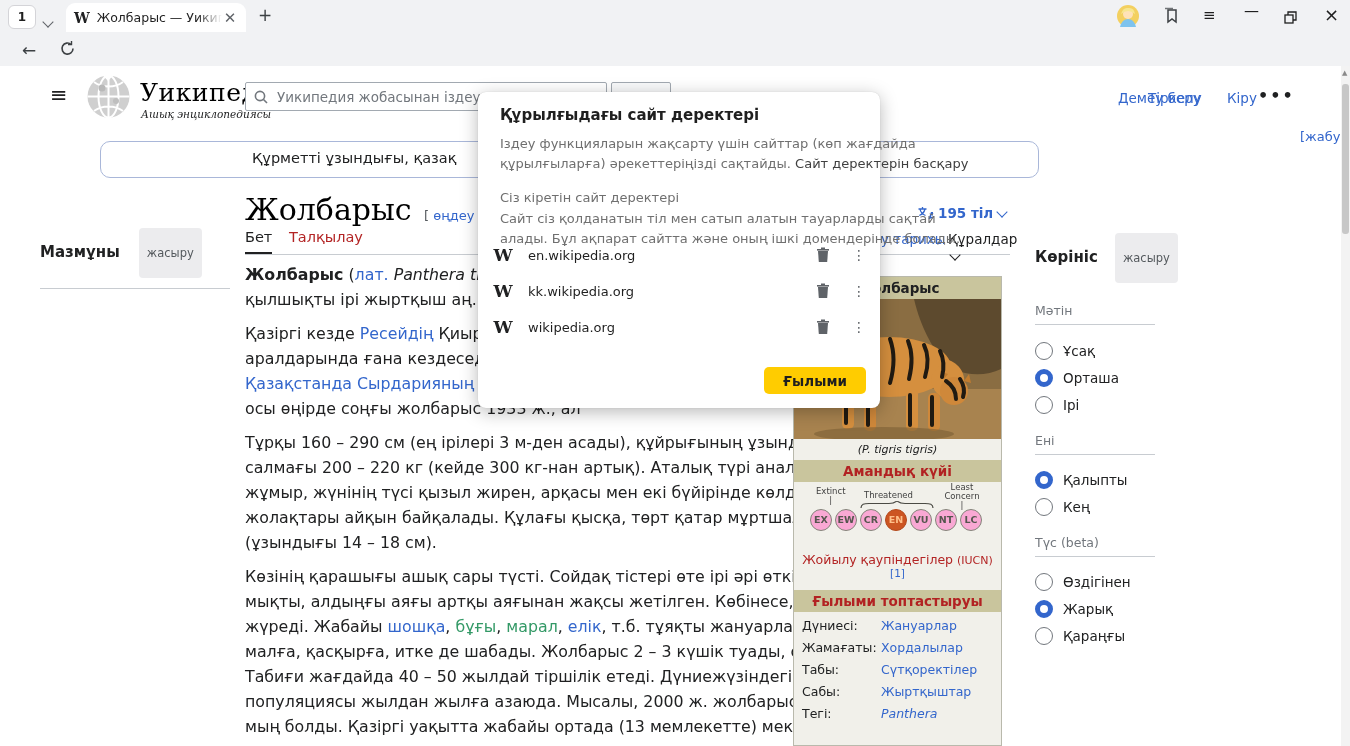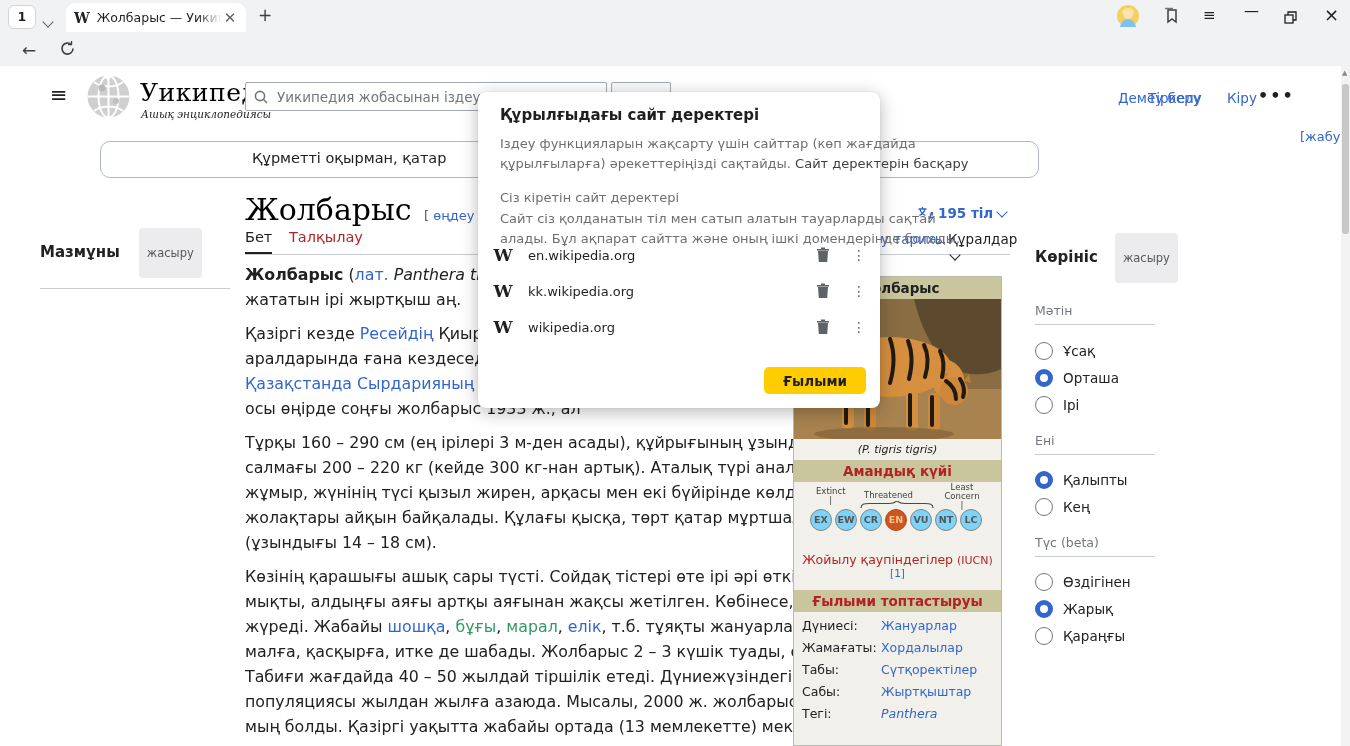--- a/index.html
+++ b/index.html
@@ -55,21 +55,21 @@
   .tline{white-space:nowrap}
   .b{font-weight:bold}.i{font-style:italic}
   .link{color:#3366cc;cursor:pointer}.glink{color:#339966;cursor:pointer}.g{color:#54595d}
   .sup{color:#3366cc;font-size:10.5px;vertical-align:super;cursor:pointer}
   
   .infobox{left:793px;top:276px;width:209px;height:470px;background:#f1f0ea;border:1px solid #b9b9ac;box-sizing:border-box}
   .ibhead{background:#c9c59d;text-align:center;font-size:13.5px;font-weight:bold;padding:3px 0;color:#202122}
   .ibhead.red{color:#b22222}
   .ibcap{text-align:center;font-size:11px;font-style:italic;padding:4px 0;color:#202122}
   .scale-lbl{font-size:8.5px;color:#3f3f3f;text-align:center;line-height:9px}
-  .circ{width:22px;height:22px;border-radius:50%;border:1.5px solid #84847a;background:#7dd3fc;box-sizing:border-box;
+  .circ{width:22px;height:22px;border-radius:50%;border:1.5px solid #84847a;background:#f9a8d4;box-sizing:border-box;
         font-size:9.5px;font-weight:bold;color:#55554e;text-align:center;line-height:19px}
   .circ.active{background:#cc5522;border-color:#b34a1e;color:#ffc08a}
   .statuslink{font-size:12.5px;color:#b32424;text-align:center}
   .taxrow{display:flex;font-size:12.5px;line-height:22px;padding:0 8px}
   .taxrow .tl{width:79px;color:#202122}
   .taxrow .tv{color:#36c}
   
   .appTitle{font-size:15px;font-weight:bold;color:#202122}
   .groupLbl{font-size:12.5px;color:#72777d;border-bottom:1px solid #c8ccd1;width:120px;padding-bottom:6px}
   .radioRow{display:flex;align-items:center;gap:10px}
@@ -228,21 +228,21 @@
       </svg>
     <input placeholder="Уикипедия жобасынан іздеу" style="">
   </div>
   <div class="abs searchbtn" style="top:16px"></div>
   <span class="abs hlink" style="left:1118px;top:24px">Демеу беру</span>
   <span class="abs hlink" style="left:1148px;top:24px">Тіркелу</span>
   <span class="abs hlink" style="left:1227px;top:24px">Кіру</span>
   <span class="abs" style="left:1258px;top:20px;color:#202122;letter-spacing:2px;font-weight:bold">•••</span>
 
   <div class="abs banner" style="top:75px"></div>
-  <div class="abs bannertext" style="top:84px">Құрметті оқырман, қатар</div>
+  <div class="abs bannertext" style="top:84px">Құрметті ұзындығы, қазақ</div>
   <span class="abs closebr" style="left:1300px;top:63px"><span class="l">[жабу]</span></span>
 
   <div class="abs" style="left:40px;top:162px;width:190px;border-bottom:1px solid #c8ccd1;padding-bottom:10px">
     <span class="tocTitle">Мазмұны</span>
     <span class="chip" style="margin-left:14px">жасыру</span>
   </div>
 
   <div class="abs serif atitle" style="left:245px;top:126px">Жолбарыс</div>
   <div class="abs" style="left:424px;top:142px;font-size:13px">
       <div class="tline"><span class="g">[ </span><span class="link">өңдеу</span><span class="g"> | </span><span class="link">қайнарын өңд</span></div>
@@ -260,21 +260,21 @@
   <div class="abs tabsrow" style="left:245px;top:163px;width:765px;height:25px">
     <span class="wtab active abs" style="left:0">Бет</span>
     <span class="wtab talk abs" style="left:44px">Талқылау</span>
     <span class="abs hlink" style="left:636px;top:2px;font-size:13.5px">у тарихы</span>
     <span class="abs" style="left:703px;top:2px;font-size:13.5px;color:#202122"><span>Құралдар</span> <span class="chev" style="margin-left:3px;margin-bottom:1px"></span></span>
   </div>
 
   <div class="abs bodycol" style="top:196px">
     <div class="para">
         <div class="tline"><span class="b">Жолбарыс</span><span> (</span><span class="link">лат.</span><span> </span><span class="i">Panthera tigris</span><span>) – сүтқор</span></div>
-        <div class="tline"><span>жататын ірі жыртқыш аң.</span></div>
+        <div class="tline"><span>қылшықты ірі жыртқыш аң.</span></div>
       </div>
     <div class="para">
         <div class="tline"><span>Қазіргі кезде </span><span class="link">Ресейдің</span><span> Қиыр шығысында</span></div>
         <div class="tline"><span>аралдарында ғана кездеседі. 20-ғасырд</span></div>
         <div class="tline"><span class="link">Қазақстанда</span><span> </span><span class="link">Сырдарияның</span><span> төменгі ағы</span></div>
         <div class="tline"><span>осы өңірде соңғы жолбарыс 1933 ж., ал</span></div>
       </div>
     <div class="para">
         <div class="tline"><span>Тұрқы 160 – 290 см (ең ірілері 3 м-ден асады), құйрығының ұзындығы 110 – 120 см-дей,</span></div>
         <div class="tline"><span>салмағы 200 – 220 кг (кейде 300 кг-нан артық). Аталық түрі аналығынан ірі болады. Басы</span></div>

